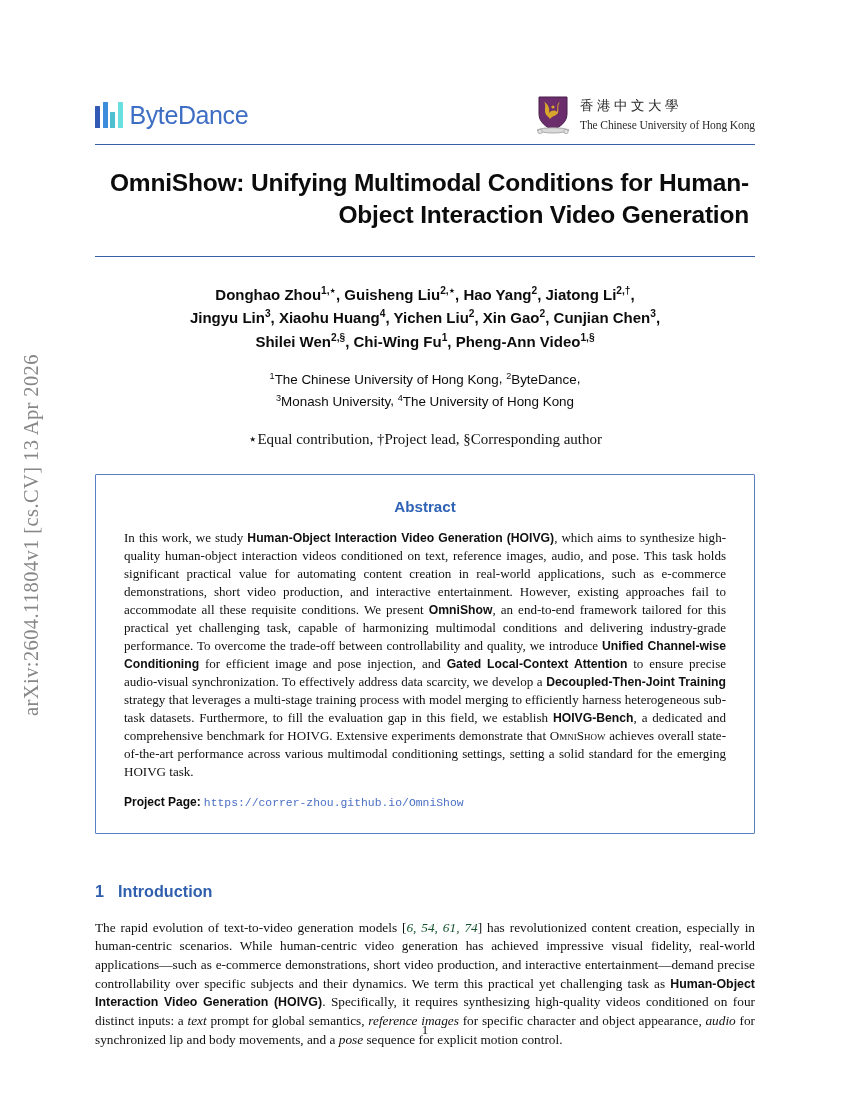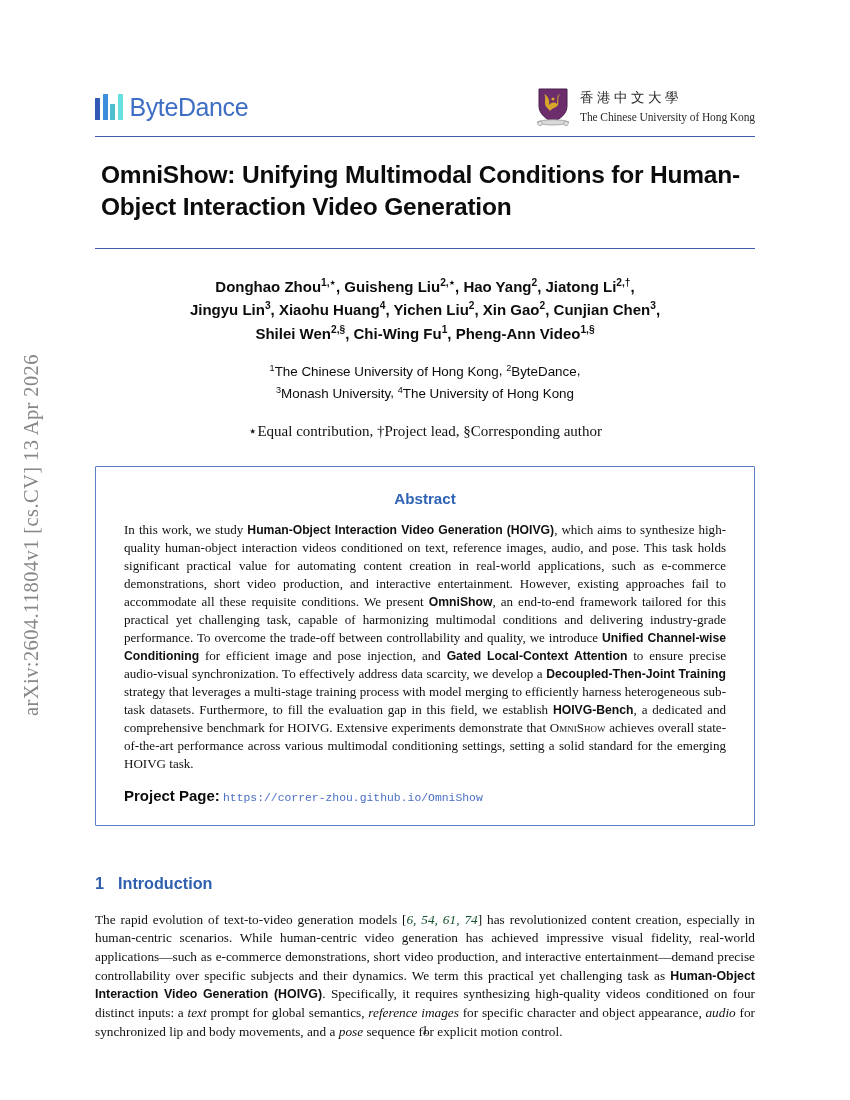--- a/index.html
+++ b/index.html
@@ -35,21 +35,21 @@
     color: #878787;
     letter-spacing: 0.4px;
     white-space: nowrap;
     padding-left: 30px;
   }
 
   
   .page {
     position: absolute;
     left: 95px;
-    top: 4px;
+    top: 12px;
     width: 660px;
     height: 890px;
   }
 
   
   .logo-row {
     display: flex;
     align-items: center;
     justify-content: space-between;
     height: 50px;
@@ -90,21 +90,21 @@
   .rule { border: none; border-top: 1.1px solid #3a5fa8; margin: 0; }
   .rule-top { margin-top: 4px; }
   .rule-bot { margin-top: 0px; }
 
   
   .title {
     font-family: "Liberation Sans", sans-serif;
     font-weight: bold;
     font-size: 24.5px;
     line-height: 1.32;
-    text-align: left;
+    text-align: right;
     color: #0c0c0c;
     margin: 22px 6px 24px 6px;
     letter-spacing: -0.2px;
   }
 
   
   .authors {
     font-family: "Liberation Sans", sans-serif;
     font-weight: bold;
     font-size: 15px;
@@ -163,21 +163,21 @@
   }
   .sc { font-variant: small-caps; }
   .proj {
     margin-top: 14px;
     font-family: "Liberation Serif", serif;
     font-size: 12.4px;
   }
   .proj .lbl {
     font-family: "Liberation Sans", sans-serif;
     font-weight: bold;
-    font-size: 15px;
+    font-size: 12px;
     color: #0c0c0c;
   }
   .proj .url {
     font-family: "Liberation Mono", monospace;
     font-size: 11.4px;
     color: #4a6fc4;
     text-decoration: none;
     margin-top: 28px;
   }
 

